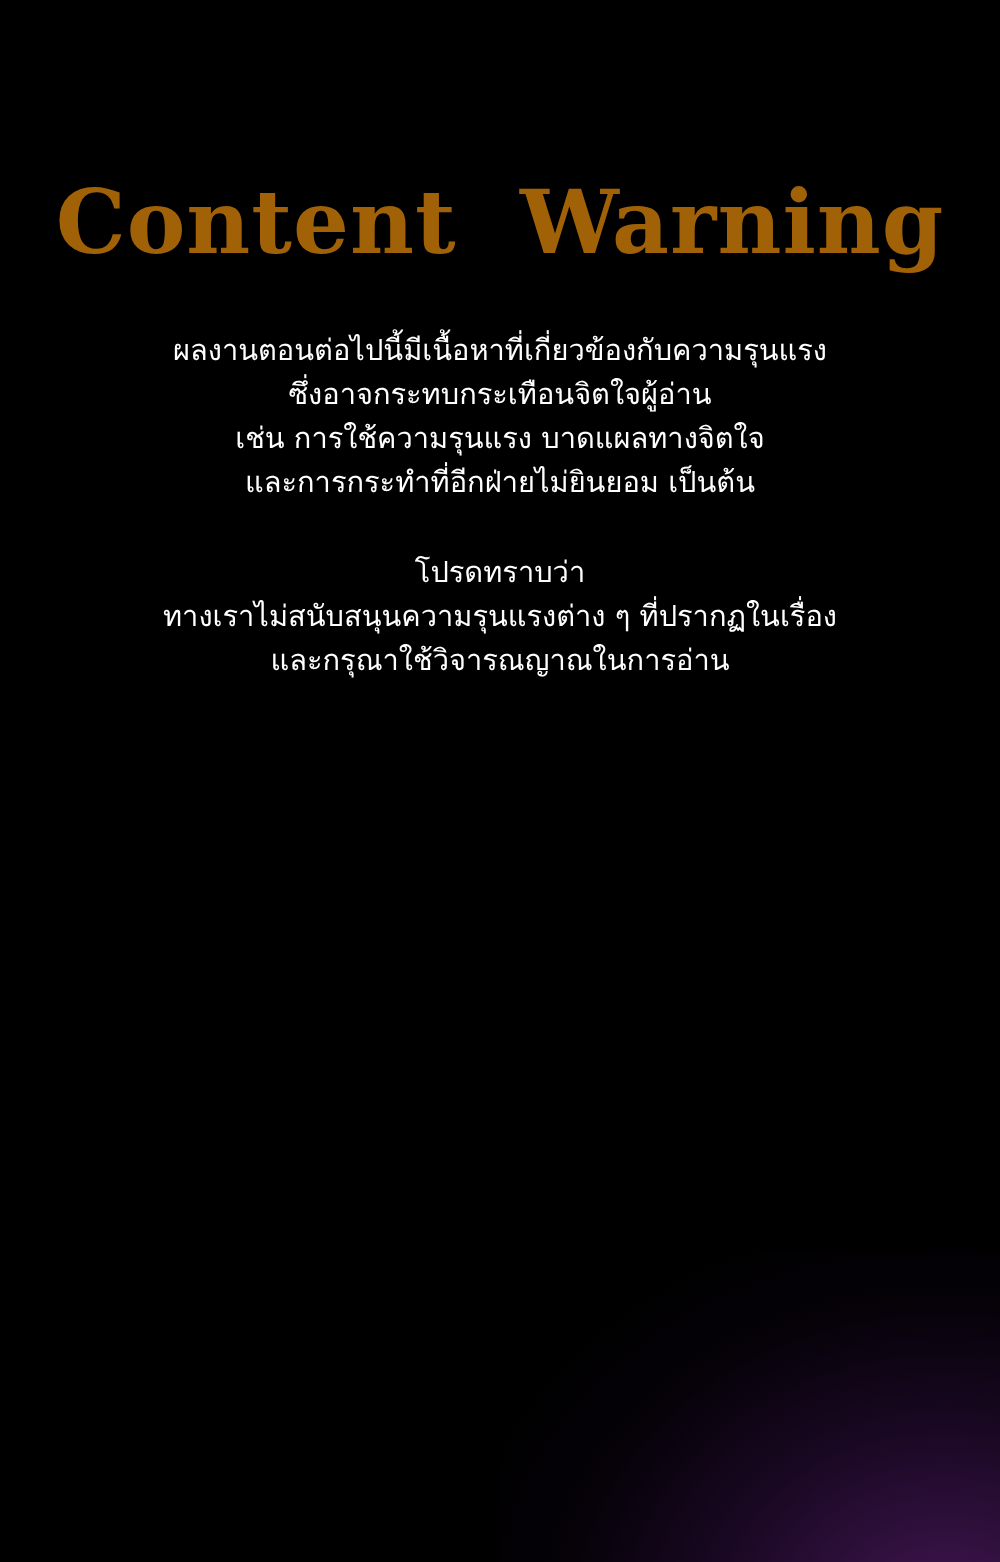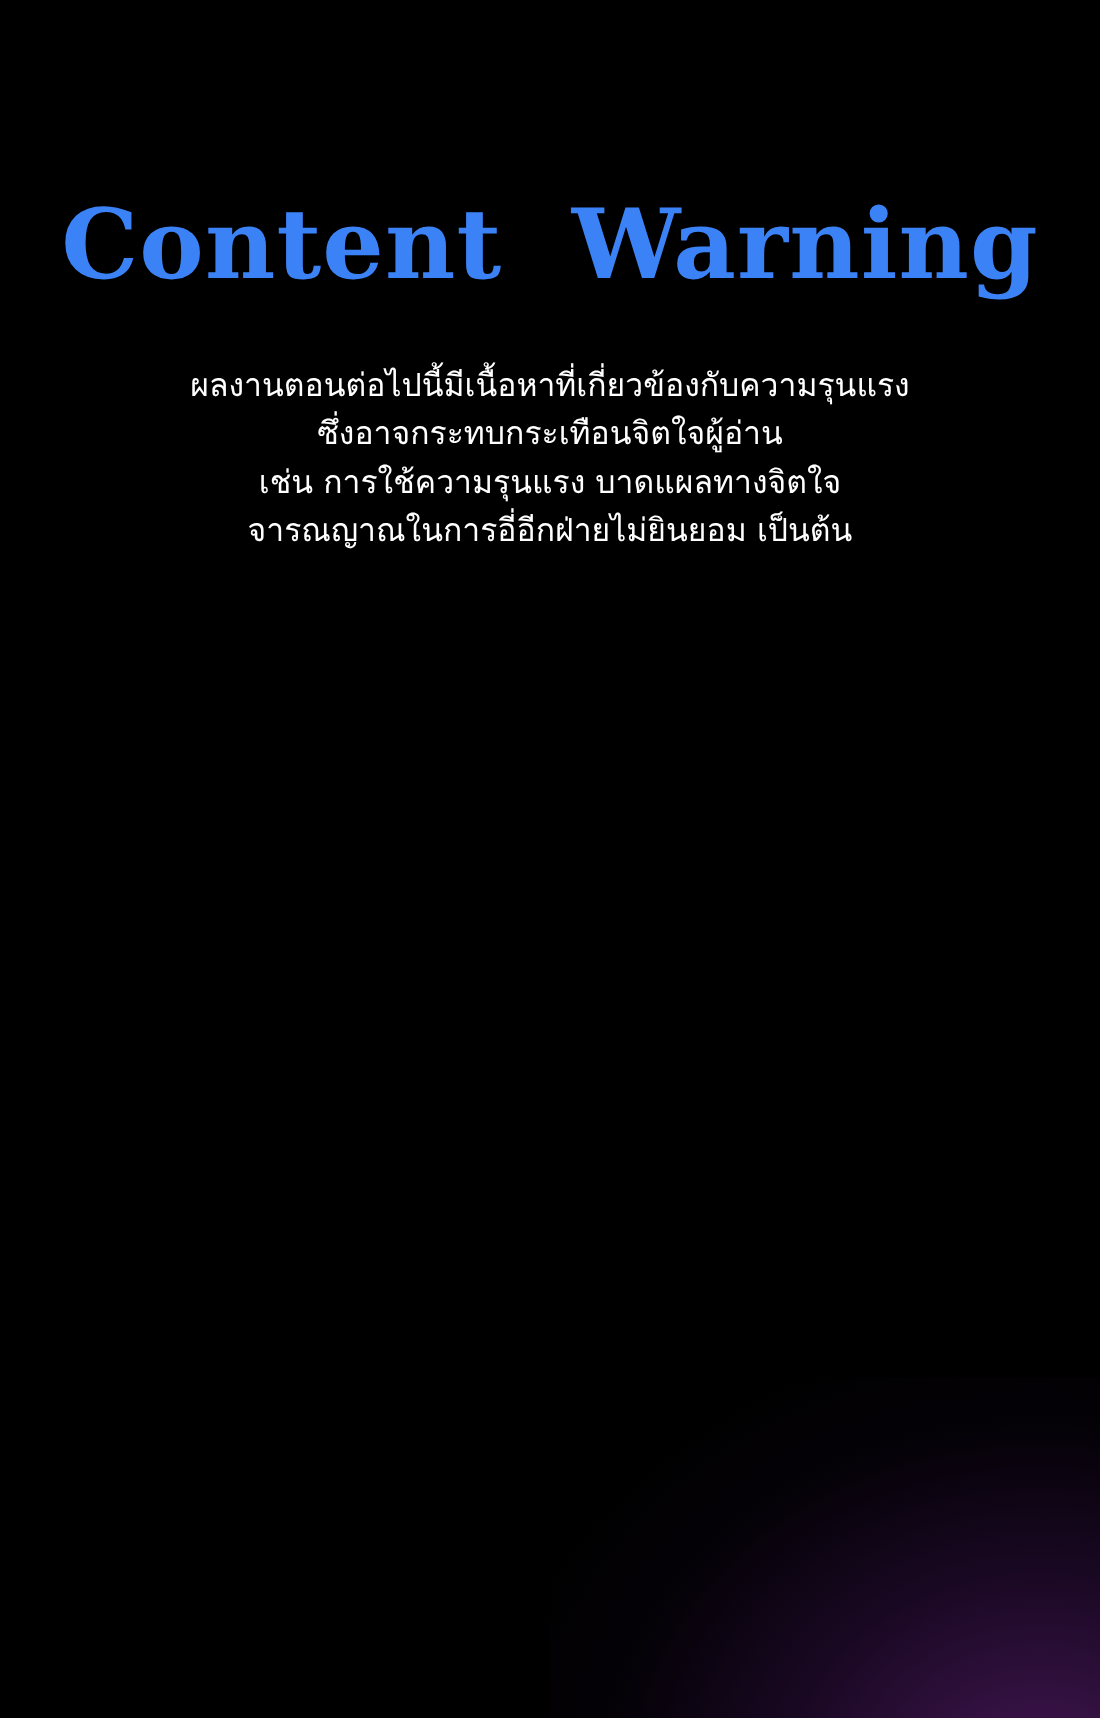--- a/index.html
+++ b/index.html
@@ -28,21 +28,21 @@
   .content {
     position: absolute;
     left: 0;
     top: 0;
     width: 1000px;
     text-align: center;
   }
   .warning-title {
     margin: 0;
     padding-top: 178px;
-    color: #3b82f6;
+    color: #a16207;
     font-family: "DejaVu Serif", serif;
     font-weight: bold;
     font-size: 88px;
     line-height: 1.0;
     letter-spacing: 1px;
     white-space: pre;
   }
   .body-block {
     margin-top: 62px;
     color: #ffffff;
@@ -63,18 +63,21 @@
 
 <div class="page">
 
   <div class="content">
     <h1 class="warning-title">Content  Warning</h1>
 
     <div class="body-block">
       <p class="para">ผลงานตอนต่อไปนี้มีเนื้อหาที่เกี่ยวข้องกับความรุนแรง
 ซึ่งอาจกระทบกระเทือนจิตใจผู้อ่าน
 เช่น การใช้ความรุนแรง บาดแผลทางจิตใจ
-จารณญาณในการอี่อีกฝ่ายไม่ยินยอม เป็นต้น</p>
+และการกระทำที่อีกฝ่ายไม่ยินยอม เป็นต้น</p>
+      <p class="para">โปรดทราบว่า
+ทางเราไม่สนับสนุนความรุนแรงต่าง ๆ ที่ปรากฏในเรื่อง
+และกรุณาใช้วิจารณญาณในการอ่าน</p>
     </div>
   </div>
 
   <div class="glow"></div>
 </div>
 
 </body></html>

